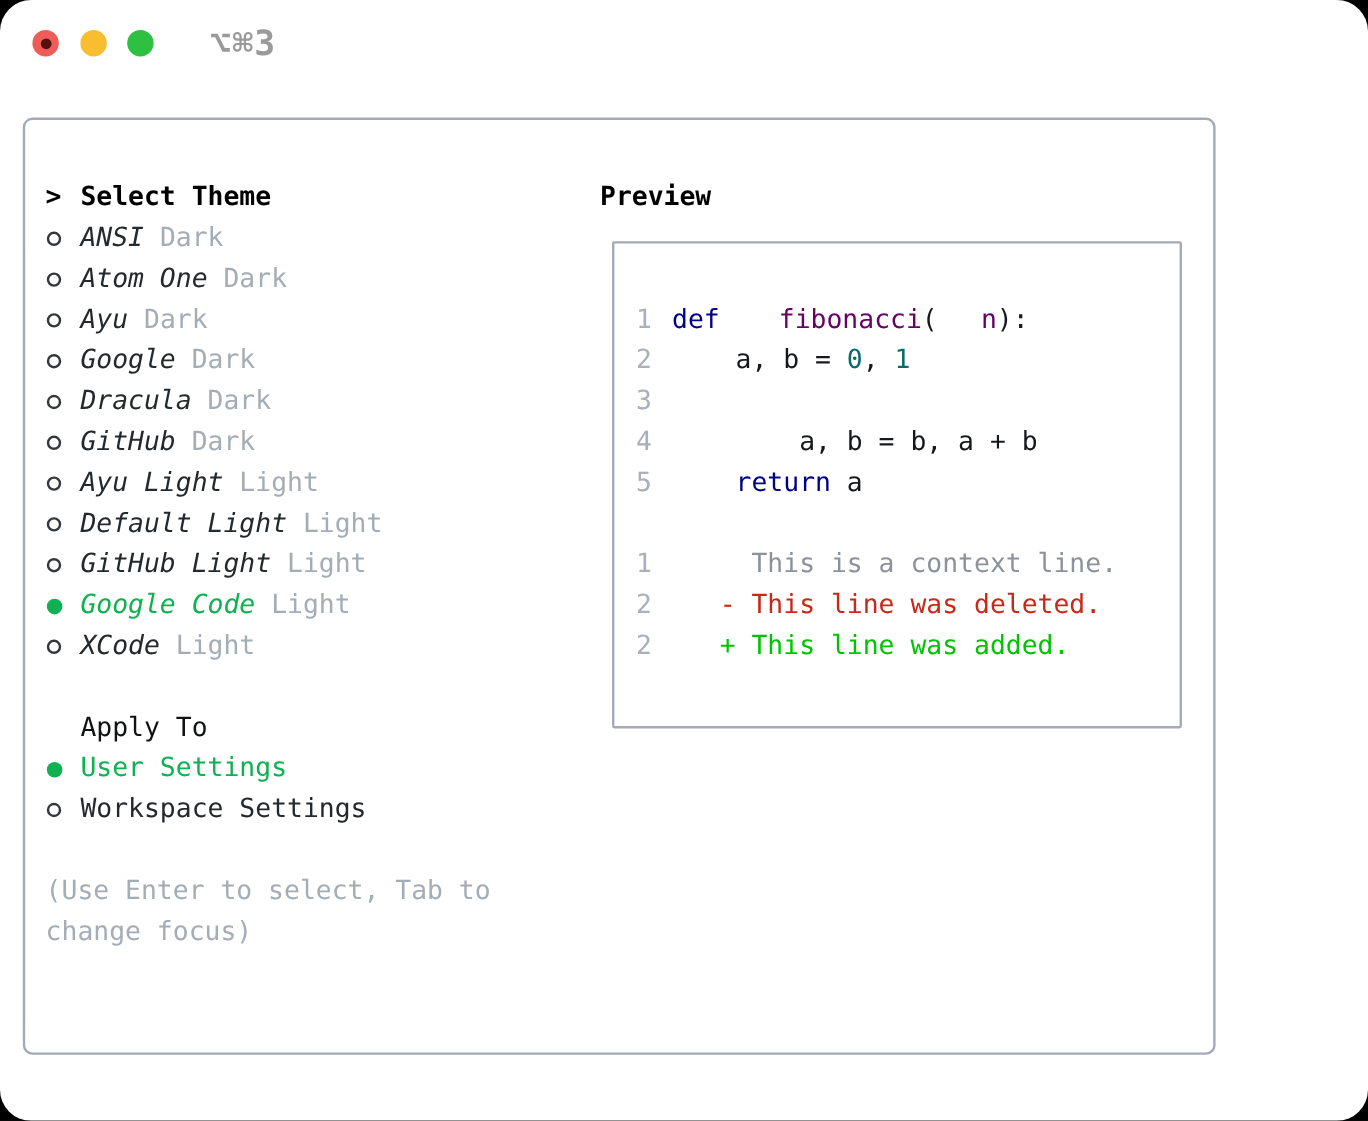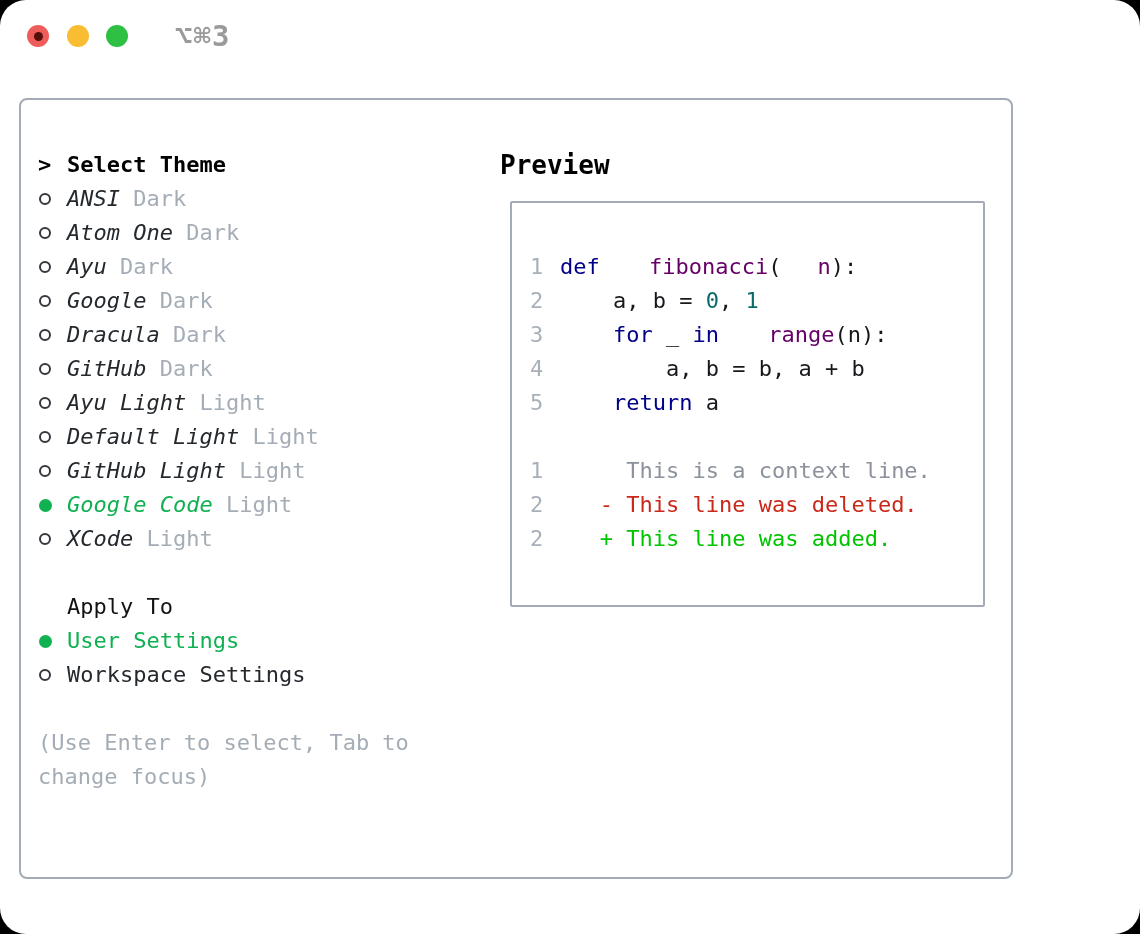--- a/index.html
+++ b/index.html
@@ -29,21 +29,21 @@
   .circle.filled{border:none;background:var(--accent-green);width:13px;height:13px;}
   .heading-text{font-weight:700;color:#000;}
   .subheading-text{color:#101214;}
   .item-name{color:#24292e;font-style:italic;}
   .item-variant{color:var(--muted);}
   .selected .item-name, .selected .option-label{color:var(--accent-green);}
   .option-label{color:#24292e;}
   .spacer{height:34px;}
   .hint{color:var(--muted);width:420px;white-space:normal;}
   
-  .preview-heading{position:absolute;left:479px;top:48px;height:34px;line-height:34px;font-size:26px;font-weight:700;color:#000;}
+  .preview-heading{position:absolute;left:479px;top:48px;height:34px;line-height:34px;font-size:22px;font-weight:700;color:#000;}
   .preview-box{
     position:absolute;left:489px;top:101px;width:475px;height:406px;
     border:2px solid #a3abb6;border-radius:2px;box-sizing:border-box;background:#fff;
   }
   .preview-code{position:absolute;left:18px;top:47px;font-size:22px;}
   .code-line{display:flex;height:34px;line-height:34px;white-space:pre;}
   .ln{width:13px;flex:0 0 13px;margin-right:17px;color:var(--line-number);}
   .kw{color:var(--syn-keyword);}
   .typ{color:var(--syn-type);margin-left:36px;}
   .lit{color:var(--syn-literal);}
@@ -165,21 +165,20 @@
     <span class="code-text"><span class="kw">def </span><span class="typ">fibonacci</span><span class="pln">(</span><span class="typ">n</span><span class="pln">):</span></span>
   </div>
 
   <div class="code-line">
     <span class="ln">2</span>
     <span class="code-text"><span class="pln">    a, b = </span><span class="lit">0</span><span class="pln">, </span><span class="lit">1</span></span>
   </div>
 
   <div class="code-line">
     <span class="ln">3</span>
-    <span class="code-text"><span class="pln">    </span><span class="kw">for</span><span class="pln"> _ </span><span class="kw">in</span><span class="pln"> </span><span class="typ">range</span><span class="pln">(n):</span></span>
   </div>
 
   <div class="code-line">
     <span class="ln">4</span>
     <span class="code-text"><span class="pln">        a, b = b, a + b</span></span>
   </div>
 
   <div class="code-line">
     <span class="ln">5</span>
     <span class="code-text"><span class="pln">    </span><span class="kw">return</span><span class="pln"> a</span></span>

